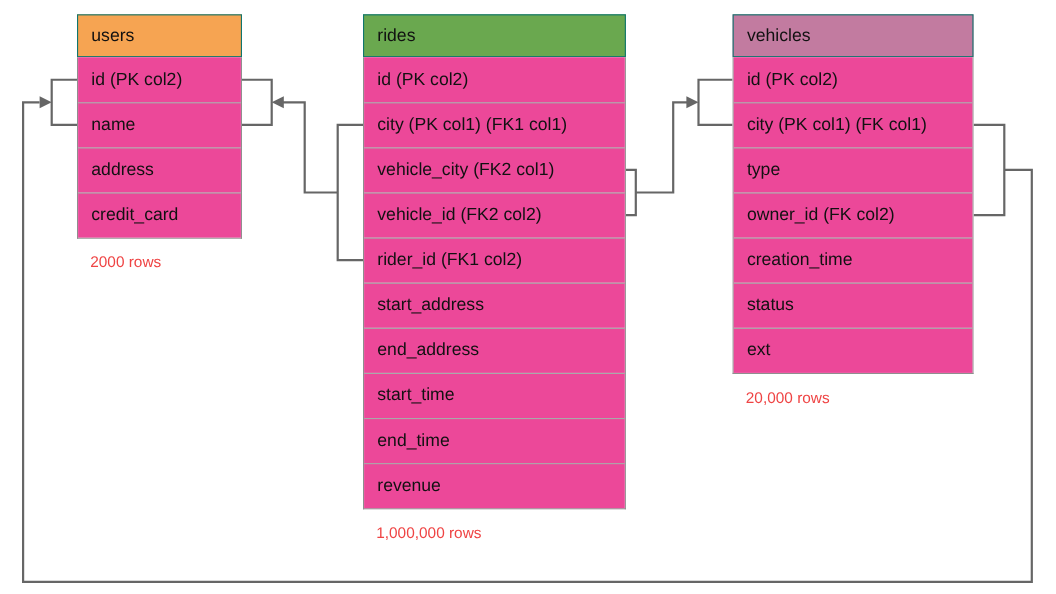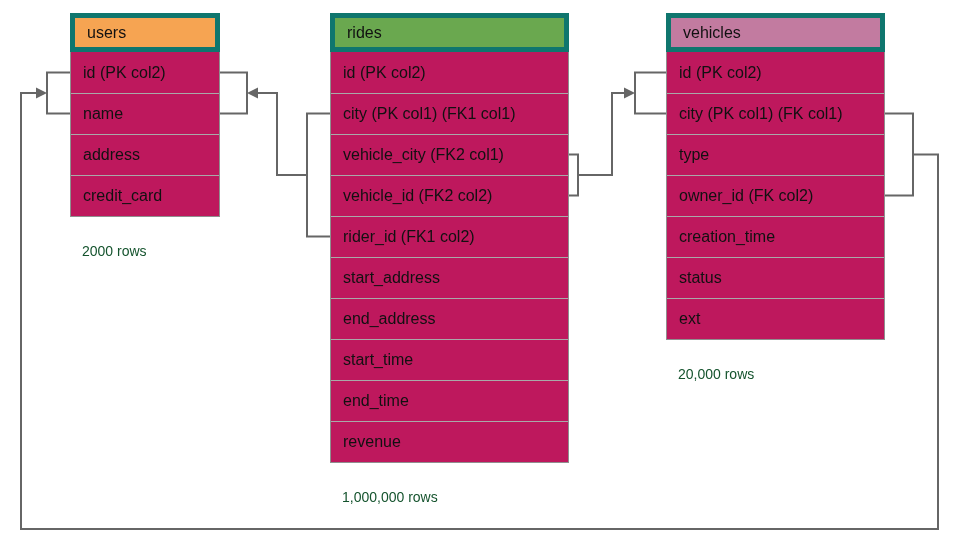--- a/index.html
+++ b/index.html
@@ -22,21 +22,21 @@
     width: 960px;
     height: 540px;
   }
   .db-table {
     position: absolute;
     box-sizing: border-box;
   }
   .table-header {
     box-sizing: border-box;
     height: 39px;
-    border: 5px solid #0f766e;
+    border: 1px solid #0f766e;
     display: flex;
     align-items: center;
     padding-left: 12px;
     font-size: 16px;
     color: #111111;
   }
   .table-rows {
     box-sizing: border-box;
     border: 1px solid #8f8f8f;
     border-top: none;
@@ -44,31 +44,31 @@
   }
   .table-row {
     box-sizing: border-box;
     height: 41px;
     display: flex;
     align-items: center;
     padding-left: 12px;
     font-size: 16px;
     color: #111111;
     border-top: 1px solid #a9a9a9;
-    background: #be185d;
+    background: #ec4899;
     white-space: nowrap;
   }
   .table-row:first-of-type {
     border-top: none;
   }
   .rows-count {
-    margin-top: 26px;
+    margin-top: 13px;
     padding-left: 12px;
     font-size: 14px;
-    color: #14532d;
+    color: #ef4444;
     white-space: nowrap;
   }
   .connector {
     fill: none;
     stroke-width: 2;
   }
 </style>
 </head>
 <body>
 

